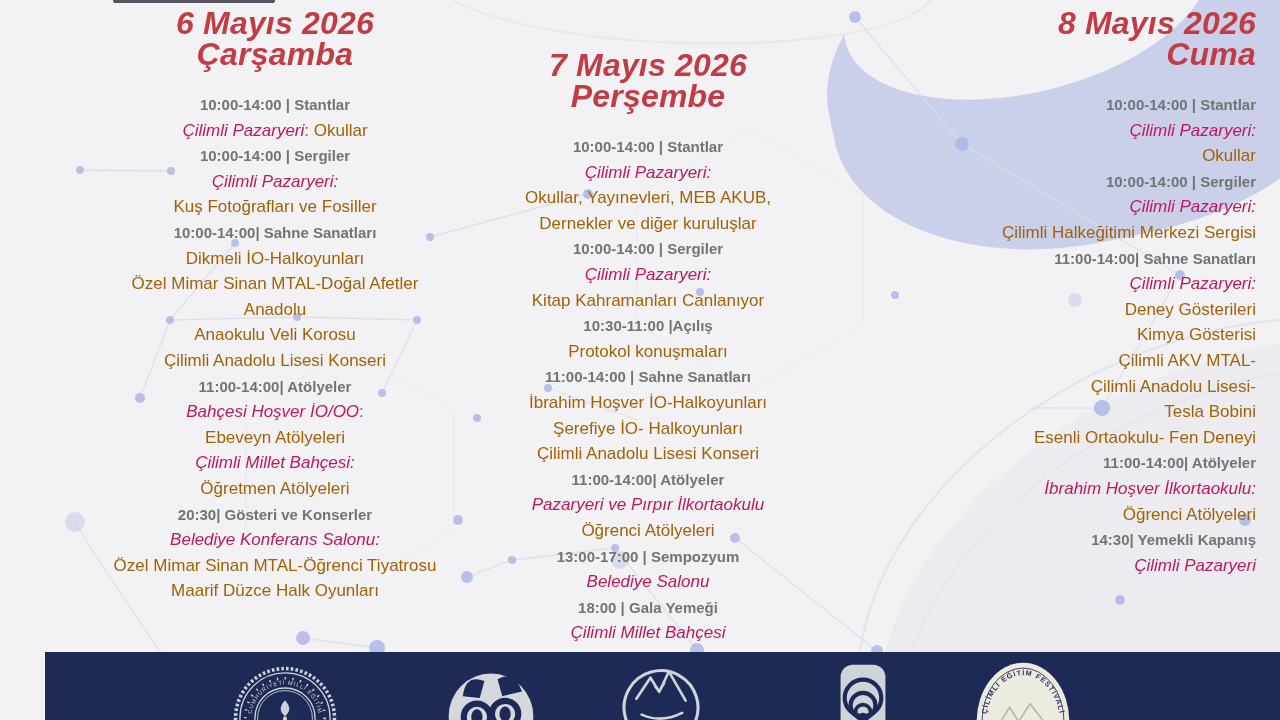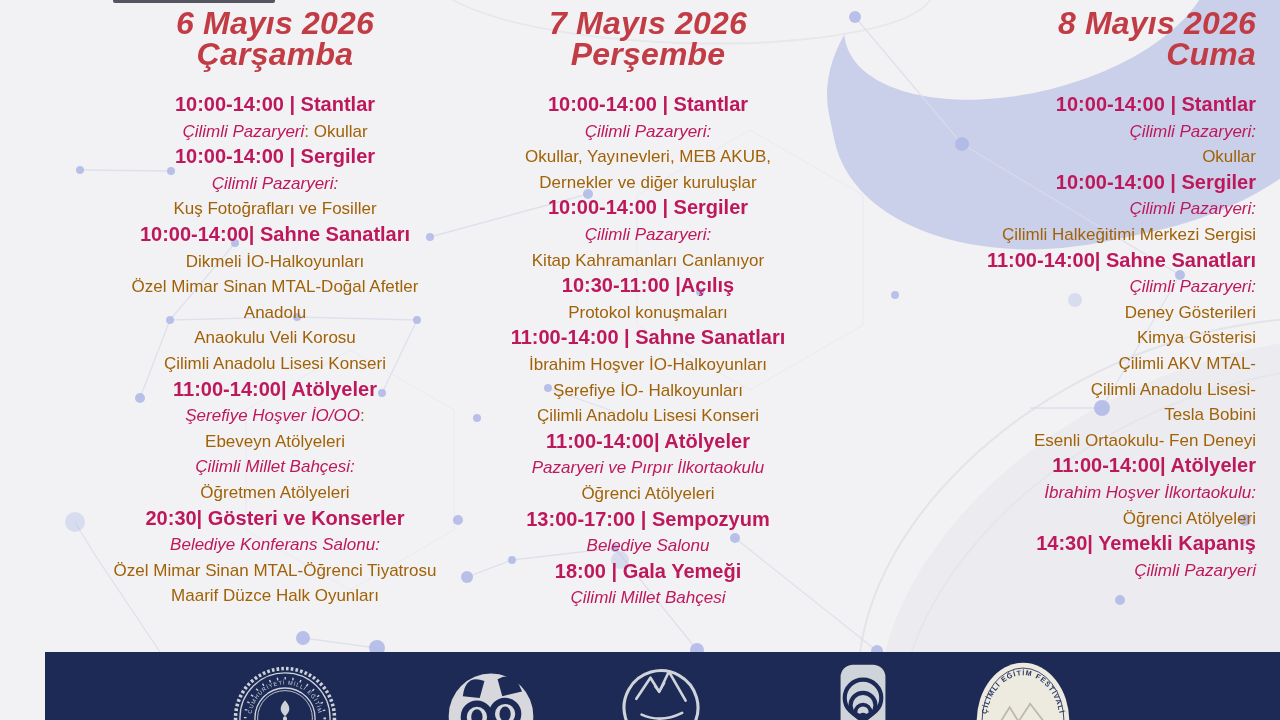--- a/index.html
+++ b/index.html
@@ -40,29 +40,29 @@
   .top-sliver{
     position:absolute;left:113px;top:0;width:162px;height:3px;
     background:#3a3a44;opacity:.85;border-radius:0 0 2px 2px;
   }
   svg.network{position:absolute;inset:0;}
 
   
   .columns{position:absolute;inset:0;z-index:2;}
   .day-col{position:absolute;top:8px;text-align:center;}
   .day-col.c1{left:40px;width:470px;}
-  .day-col.c2{left:438px;width:420px;}
+  .day-col.c2{left:438px;width:420px;margin-top:42px;}
   .day-col.c3{left:836px;width:420px;text-align:right;}
   .day-head{margin-bottom:22px;}
   .day-date,.day-name{
     color:#c23c45;font-weight:700;font-style:italic;
     font-size:32px;line-height:31px;letter-spacing:.2px;
   }
   .line{font-size:17px;line-height:25.6px;color:#222226;white-space:nowrap;}
-  .seg-b{font-weight:700;color:#be185d;font-size:20px;}
+  .seg-b{font-weight:700;color:#737373;font-size:15px;}
   .seg-i{font-style:italic;color:#be185d;}
   .seg-r{color:#a16207;}
 
   
   .footer-bar{
     position:absolute;left:45px;right:0;top:652px;height:68px;
     background:#1d2a55;z-index:3;overflow:hidden;
   }
   .footer-bar svg{position:absolute;}
   .logo-meb{left:187px;top:13px;width:106px;height:106px;}
@@ -162,21 +162,21 @@
           <div class="line"><span class="seg-b">10:00-14:00 | Sergiler</span></div>
           <div class="line"><span class="seg-i">Çilimli Pazaryeri:</span></div>
           <div class="line"><span class="seg-r">Kuş Fotoğrafları ve Fosiller</span></div>
           <div class="line"><span class="seg-b">10:00-14:00| Sahne Sanatları</span></div>
           <div class="line"><span class="seg-r">Dikmeli İO-Halkoyunları</span></div>
           <div class="line"><span class="seg-r">Özel Mimar Sinan MTAL-Doğal Afetler</span></div>
           <div class="line"><span class="seg-r">Anadolu</span></div>
           <div class="line"><span class="seg-r">Anaokulu Veli Korosu</span></div>
           <div class="line"><span class="seg-r">Çilimli Anadolu Lisesi Konseri</span></div>
           <div class="line"><span class="seg-b">11:00-14:00| Atölyeler</span></div>
-          <div class="line"><span class="seg-i">Şerefiye Hoşver İO/OO</span><span class="seg-r">:</span></div>
+          <div class="line"><span class="seg-i">Bahçesi Hoşver İO/OO</span><span class="seg-r">:</span></div>
           <div class="line"><span class="seg-r">Ebeveyn Atölyeleri</span></div>
           <div class="line"><span class="seg-i">Çilimli Millet Bahçesi:</span></div>
           <div class="line"><span class="seg-r">Öğretmen Atölyeleri</span></div>
           <div class="line"><span class="seg-b">20:30| Gösteri ve Konserler</span></div>
           <div class="line"><span class="seg-i">Belediye Konferans Salonu:</span></div>
           <div class="line"><span class="seg-r">Özel Mimar Sinan MTAL-Öğrenci Tiyatrosu</span></div>
           <div class="line"><span class="seg-r">Maarif Düzce Halk Oyunları</span></div>
         </div>
     </section>
 

